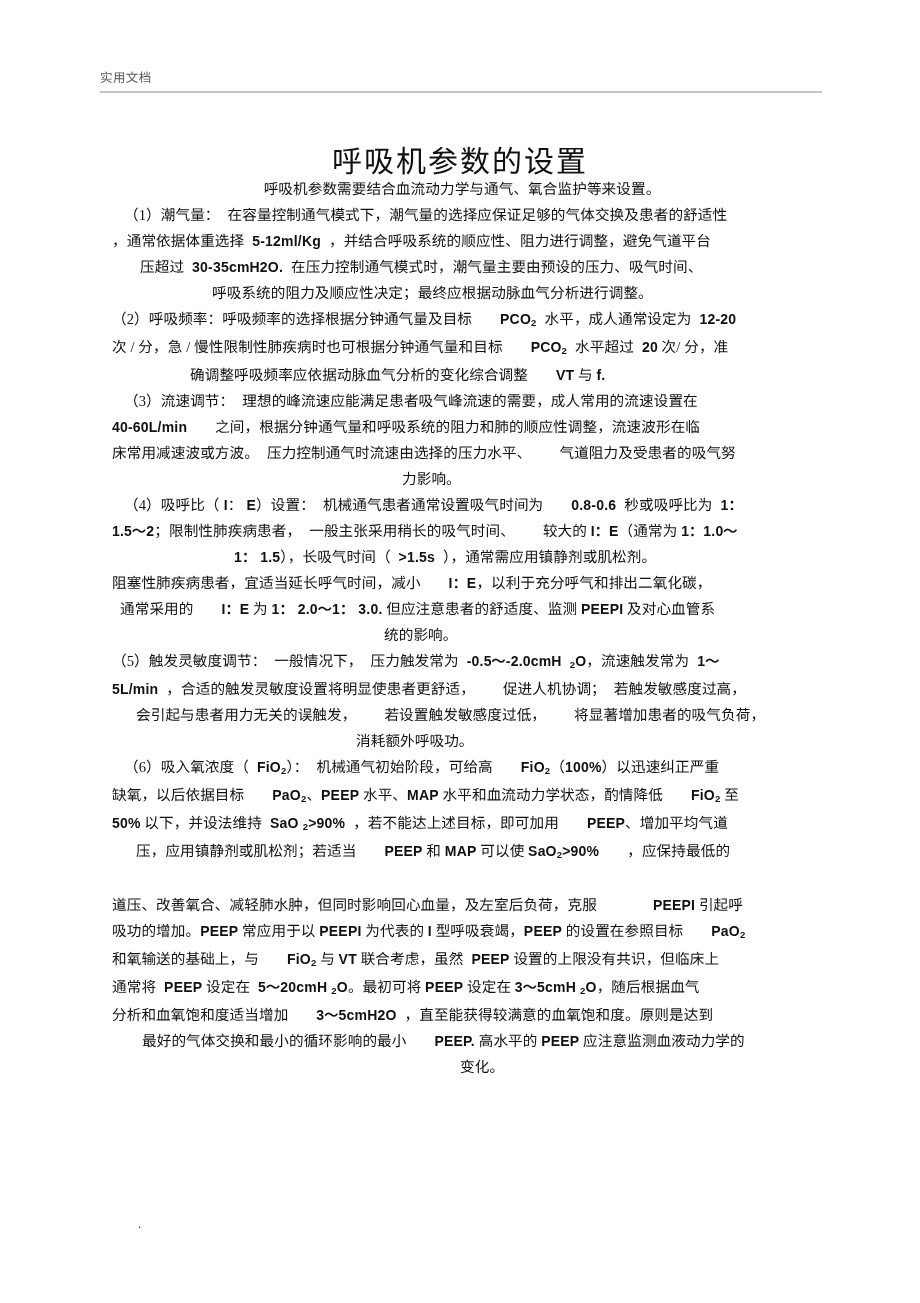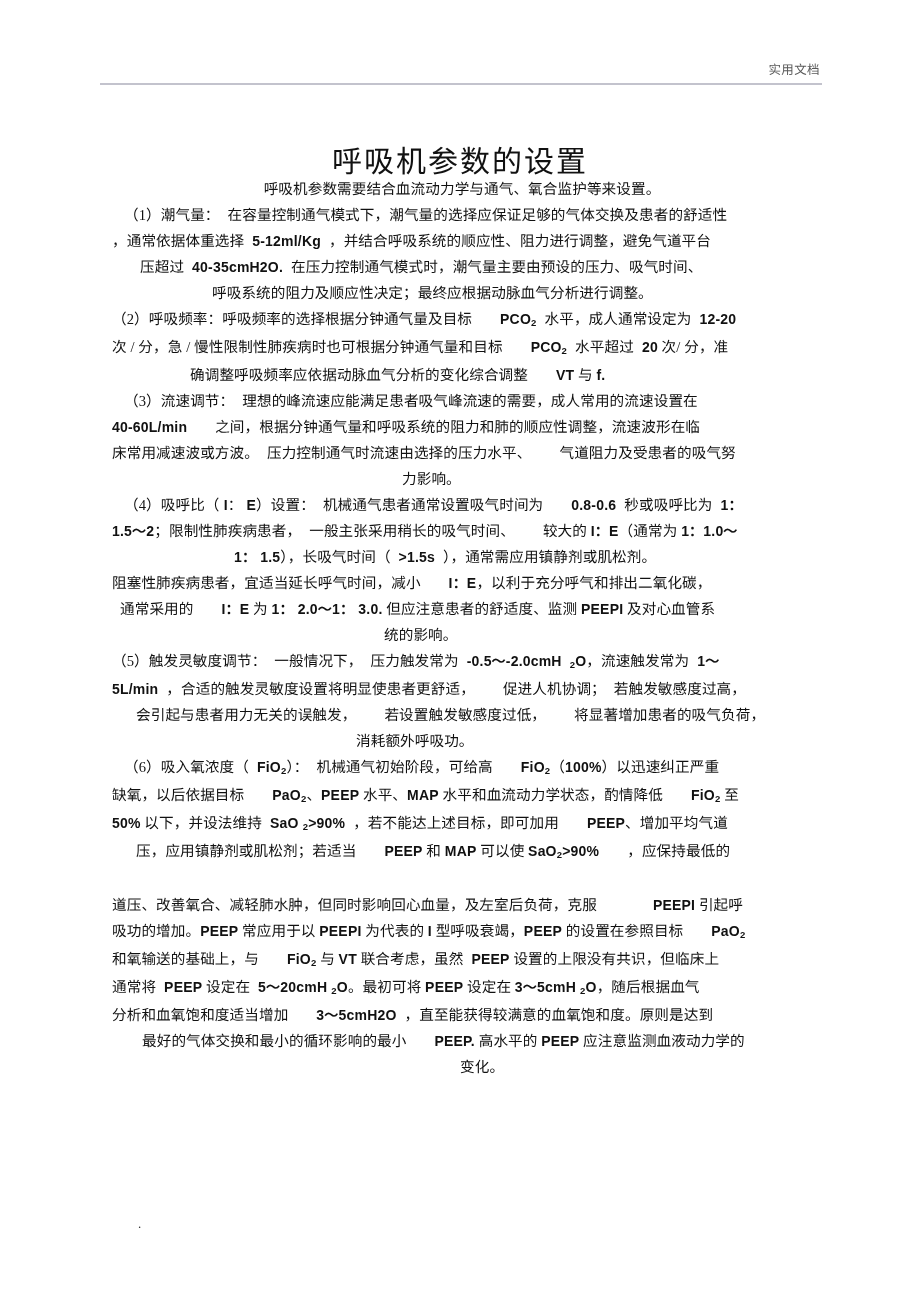--- a/index.html
+++ b/index.html
@@ -26,27 +26,27 @@
   }
 
   
   .header-band {
     position: absolute;
     left: 100px;
     top: 62px;
     width: 722px;
   }
   .header-text {
-    text-align: right;
     font-family: "Liberation Serif", "DejaVu Serif", serif;
     font-size: 12.5px;
     color: #595959;
     letter-spacing: 0.4px;
     line-height: 16px;
     padding-right: 2px;
+    margin-top: 8px;
   }
   .header-rule {
     margin-top: 5px;
     height: 2px;
     width: 100%;
     background: #b8b8c4;
     opacity: .85;
   }
 
   
@@ -130,21 +130,21 @@
 
   <h1 class="doc-title">呼吸机参数的设置</h1>
 
   <div class="body-col">
 
     <p class="para lead gap-md">呼吸机参数需要结合血流动力学与通气、氧合监护等来设置。</p>
 
     <p class="para gap-md">
       <span class="indent">（1）潮气量：</span><span class="sp-s"></span>在容量控制通气模式下，潮气量的选择应保证足够的气体交换及患者的舒适性<br>
       ，通常依据体重选择<span class="sp-s"></span><span class="lat b">5-12ml/Kg</span><span class="sp-s"></span>，并结合呼吸系统的顺应性、阻力进行调整，避免气道平台<br>
-      <span class="sp-l"></span>压超过<span class="sp-s"></span><span class="lat b">40-35cmH2O.</span><span class="sp-s"></span>在压力控制通气模式时，潮气量主要由预设的压力、吸气时间、<br>
+      <span class="sp-l"></span>压超过<span class="sp-s"></span><span class="lat b">30-35cmH2O.</span><span class="sp-s"></span>在压力控制通气模式时，潮气量主要由预设的压力、吸气时间、<br>
       <span style="display:inline-block;width:100px"></span>呼吸系统的阻力及顺应性决定；最终应根据动脉血气分析进行调整。
     </p>
 
     <p class="para gap-md">
       （2）呼吸频率：呼吸频率的选择根据分钟通气量及目标<span class="sp-l"></span><span class="lat b">PCO<sub>2</sub></span><span class="sp-s"></span>水平，成人通常设定为<span class="sp-s"></span><span class="lat b">12-20</span><br>
       次 / 分，急 / 慢性限制性肺疾病时也可根据分钟通气量和目标<span class="sp-l"></span><span class="lat b">PCO<sub>2</sub></span><span class="sp-s"></span>水平超过<span class="sp-s"></span><span class="lat b">20</span> 次/ 分，准<br>
       <span style="display:inline-block;width:78px"></span>确调整呼吸频率应依据动脉血气分析的变化综合调整<span class="sp-l"></span><span class="lat b">VT</span> 与 <span class="lat b">f.</span>
     </p>
 
     <p class="para gap-md">

